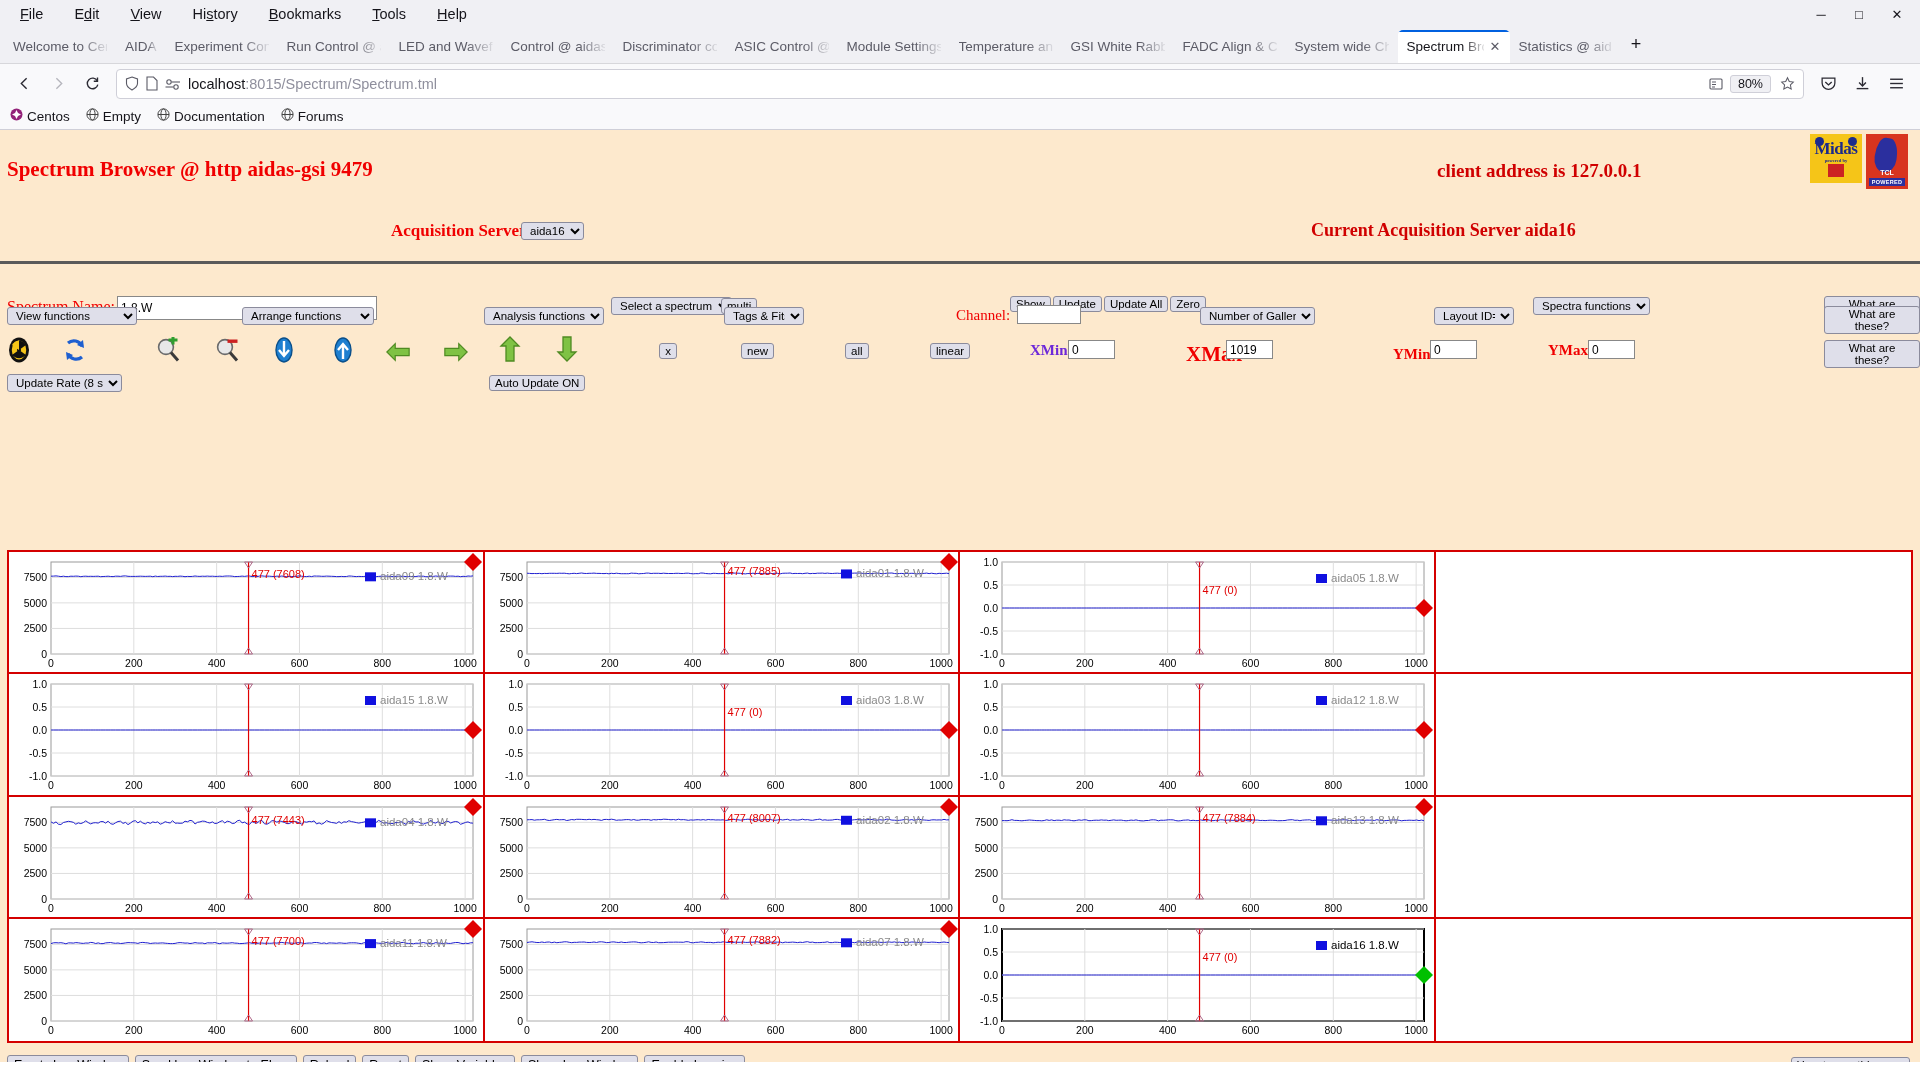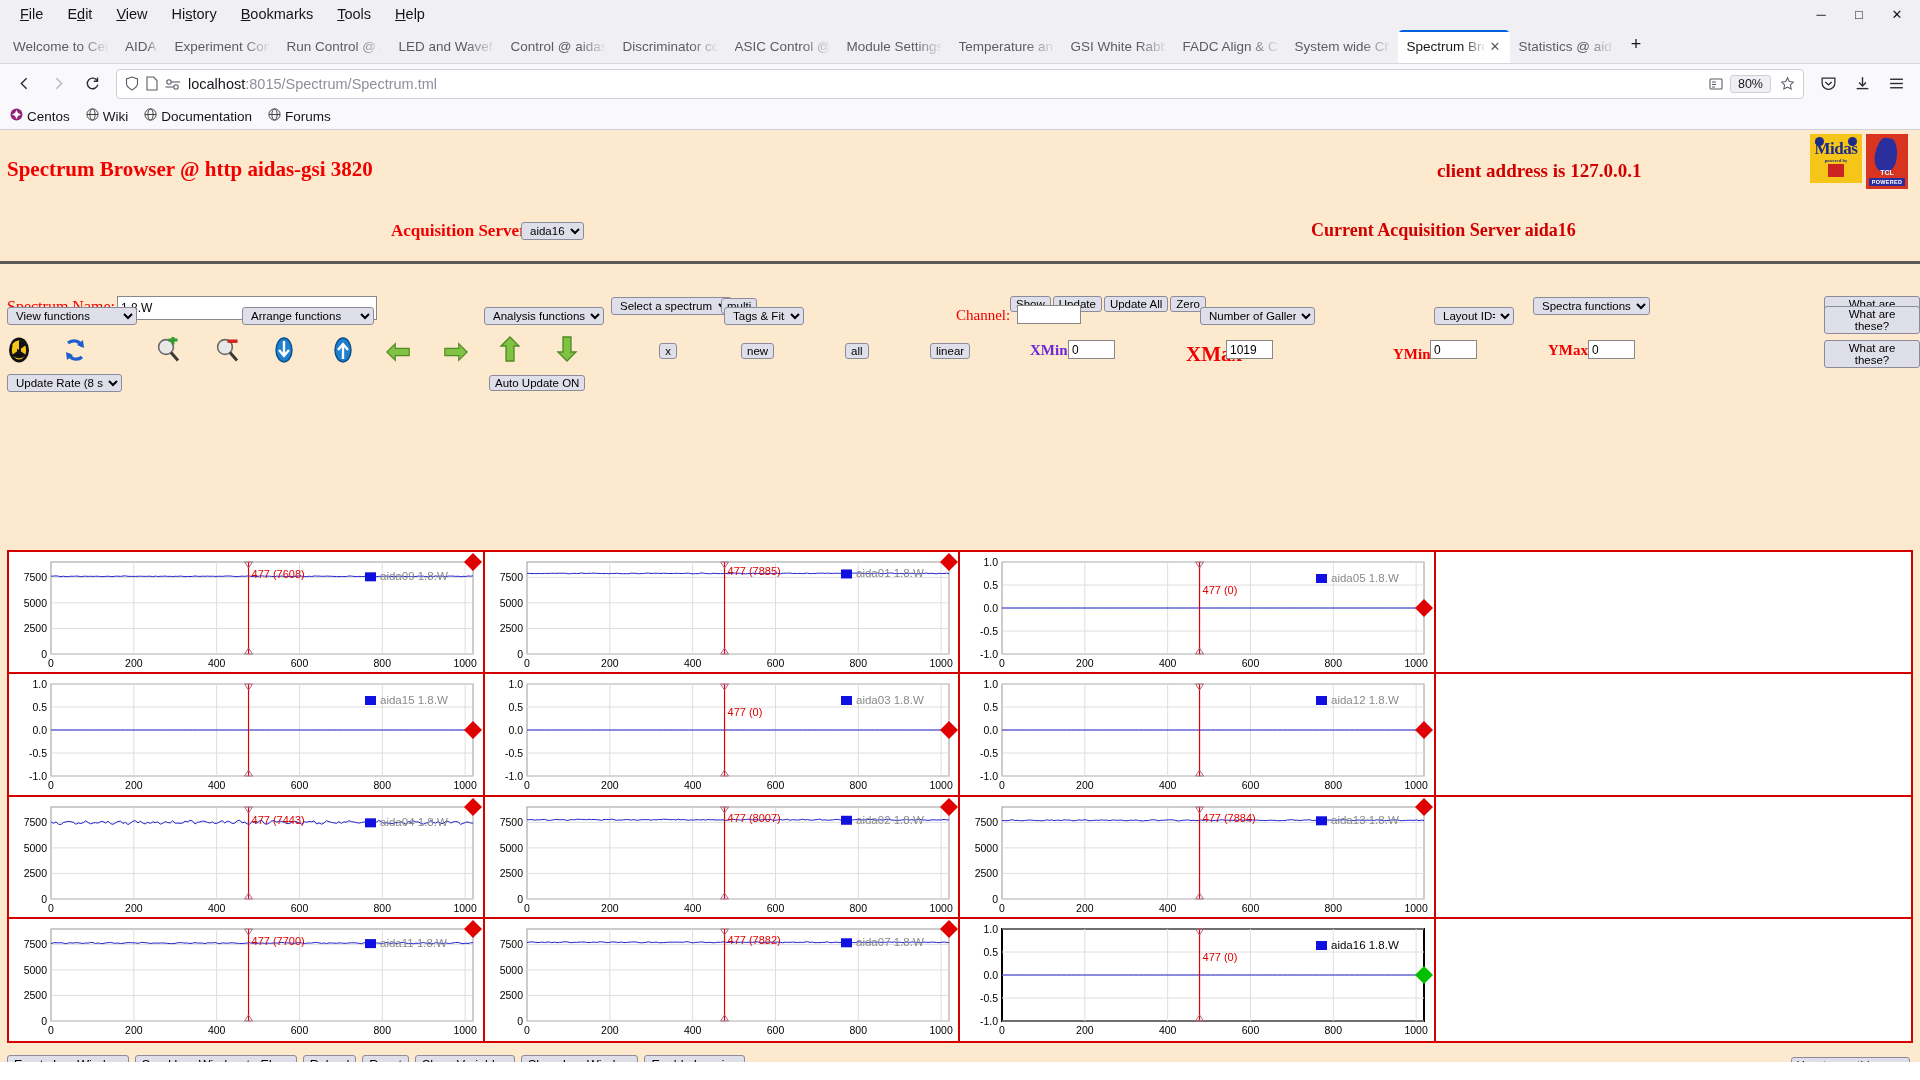--- a/index.html
+++ b/index.html
@@ -8,21 +8,21 @@
     width:1920px; height:1080px; overflow:hidden;
     font-family:"Liberation Sans", sans-serif;
     background:#ffffff;
     -webkit-font-smoothing:antialiased;
   }
 
   
   .chrome { background:#f0f0f4; width:100%; }
   .menubar {
     height:29px; display:flex; align-items:center;
-    padding-left:8px; gap:0px; background:#f0f0f4;
+    padding-left:8px; gap:7px; background:#f0f0f4;
     border-bottom:none;
   }
   .menubar .mi {
     font-size:14.5px; color:#15141a; padding:3px 12px; line-height:1;
     cursor:default; white-space:nowrap;
   }
   .menubar .mi u { text-decoration:underline; }
   .win-ctl { margin-left:auto; display:flex; align-items:center; gap:0; padding-right:4px;}
   .win-ctl span { width:38px; height:26px; display:flex; align-items:center;
     justify-content:center; font-size:13px; color:#15141a; }
@@ -290,21 +290,21 @@
             <path d="M6.5 2 L8 5 L11 6.5 L8 8 L6.5 11 L5 8 L2 6.5 L5 5 Z" fill="#fff"></path>
           </svg></span>
         <span>Centos</span>
       </div>
       <div class="bmk">
         <span><svg width="13" height="13" viewBox="0 0 13 13">
             <circle cx="6.5" cy="6.5" r="5.6" fill="none" stroke="#444" stroke-width="1"></circle>
             <ellipse cx="6.5" cy="6.5" rx="2.6" ry="5.6" fill="none" stroke="#444" stroke-width="1"></ellipse>
             <line x1="1" y1="6.5" x2="12" y2="6.5" stroke="#444" stroke-width="1"></line>
           </svg></span>
-        <span>Wiki</span>
+        <span>Empty</span>
       </div>
       <div class="bmk">
         <span><svg width="13" height="13" viewBox="0 0 13 13">
             <circle cx="6.5" cy="6.5" r="5.6" fill="none" stroke="#444" stroke-width="1"></circle>
             <ellipse cx="6.5" cy="6.5" rx="2.6" ry="5.6" fill="none" stroke="#444" stroke-width="1"></ellipse>
             <line x1="1" y1="6.5" x2="12" y2="6.5" stroke="#444" stroke-width="1"></line>
           </svg></span>
         <span>Documentation</span>
       </div>
       <div class="bmk">
@@ -313,21 +313,21 @@
             <ellipse cx="6.5" cy="6.5" rx="2.6" ry="5.6" fill="none" stroke="#444" stroke-width="1"></ellipse>
             <line x1="1" y1="6.5" x2="12" y2="6.5" stroke="#444" stroke-width="1"></line>
           </svg></span>
         <span>Forums</span>
       </div>
     </div>
 </div>
 
 <div class="page">
 
-  <div class="title-abs">Spectrum Browser @ http aidas-gsi 3820</div>
+  <div class="title-abs">Spectrum Browser @ http aidas-gsi 9479</div>
   <div class="client-abs">client address is 127.0.0.1</div>
 
   <div class="logos">
     <div class="logo-midas">
       <div class="mtop">
           <span class="dot"></span>
           <span class="dot"></span>
         </div>
       <div class="mtext">Midas</div>
       <div class="msub">powered by</div>

